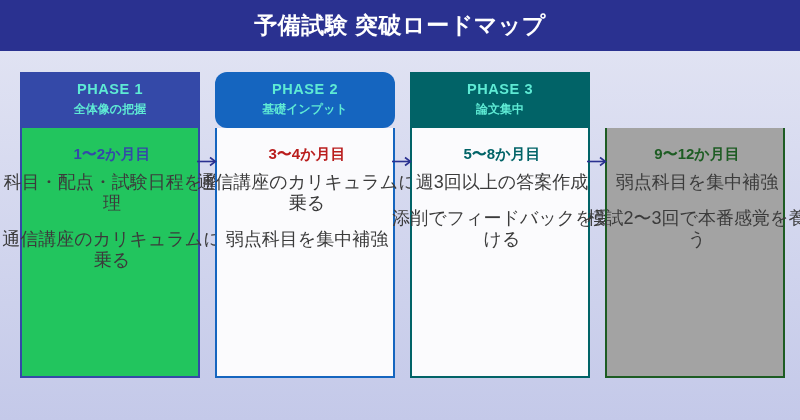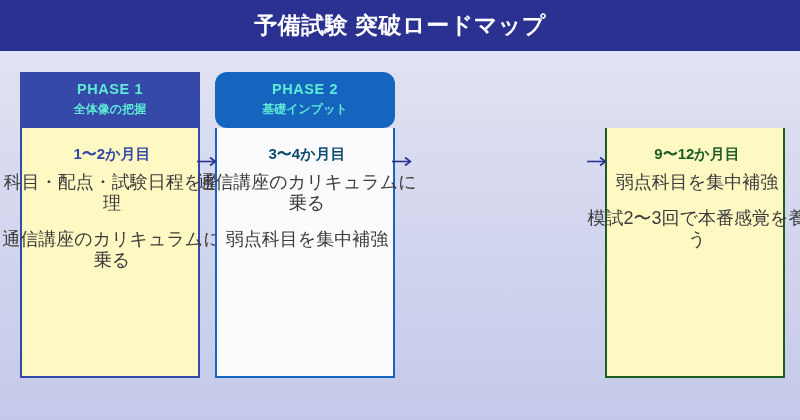--- a/index.html
+++ b/index.html
@@ -139,46 +139,59 @@
 
   <div class="header-bar" style="background: rgb(42, 49, 144);">
     <div class="header-title" style="color: rgb(255, 255, 255);">予備試験 突破ロードマップ</div>
   </div>
 
   <div class="card" id="card-1">
     <div class="card-head" style="background: rgb(52, 73, 168);">
       <span class="phase-label">PHASE 1</span>
       <span class="phase-name">全体像の把握</span>
     </div>
-    <div class="card-body" style="border-color: rgb(52, 73, 168); background: #fef9c3;">
+    <div class="card-body" style="border-color: rgb(52, 73, 168); background: #22c55e;">
       <div class="period" style="color: rgb(52, 73, 168);">1〜2か月目</div>
       <div class="bullets">
         <span class="bullet">科目・配点・試験日程を整理</span>
         <span class="bullet">通信講座のカリキュラムに乗る</span>
       </div>
     </div>
   </div>
 
   <div class="card" id="card-2">
     <div class="card-head" style="background: rgb(21, 101, 191); border-radius: 12px;">
       <span class="phase-label">PHASE 2</span>
       <span class="phase-name">基礎インプット</span>
     </div>
     <div class="card-body" style="border-color: rgb(21, 101, 191); background: rgb(251, 251, 253);">
-      <div class="period" style="color: #0c4a6e;">3〜4か月目</div>
+      <div class="period" style="color: #b91c1c;">3〜4か月目</div>
       <div class="bullets">
         <span class="bullet">通信講座のカリキュラムに乗る</span>
         <span class="bullet">弱点科目を集中補強</span>
       </div>
     </div>
   </div>
 
+  <div class="card" id="card-3">
+    <div class="card-head" style="background: rgb(1, 99, 103);">
+      <span class="phase-label">PHASE 3</span>
+      <span class="phase-name">論文集中</span>
+    </div>
+    <div class="card-body" style="border-color: rgb(1, 99, 103); background: rgb(251, 251, 253);">
+      <div class="period" style="color: rgb(1, 99, 103);">5〜8か月目</div>
+      <div class="bullets">
+        <span class="bullet">週3回以上の答案作成</span>
+        <span class="bullet">添削でフィードバックを受ける</span>
+      </div>
+    </div>
+  </div>
 
   <div class="card" id="card-4">
-    <div class="card-body" style="border-color: rgb(29, 92, 35); background: #fef9c3;">
+    <div class="card-body" style="border-color: rgb(29, 92, 35); background: #a3a3a3;">
       <div class="period" style="color: rgb(29, 92, 35);">9〜12か月目</div>
       <div class="bullets">
         <span class="bullet">弱点科目を集中補強</span>
         <span class="bullet">模試2〜3回で本番感覚を養う</span>
       </div>
     </div>
   </div>
 
   <svg class="arrow" id="arrow-1" viewBox="0 0 21 13">
     <line x1="0" y1="6.5" x2="18" y2="6.5" stroke="#2a3190" stroke-width="1.6"></line>

